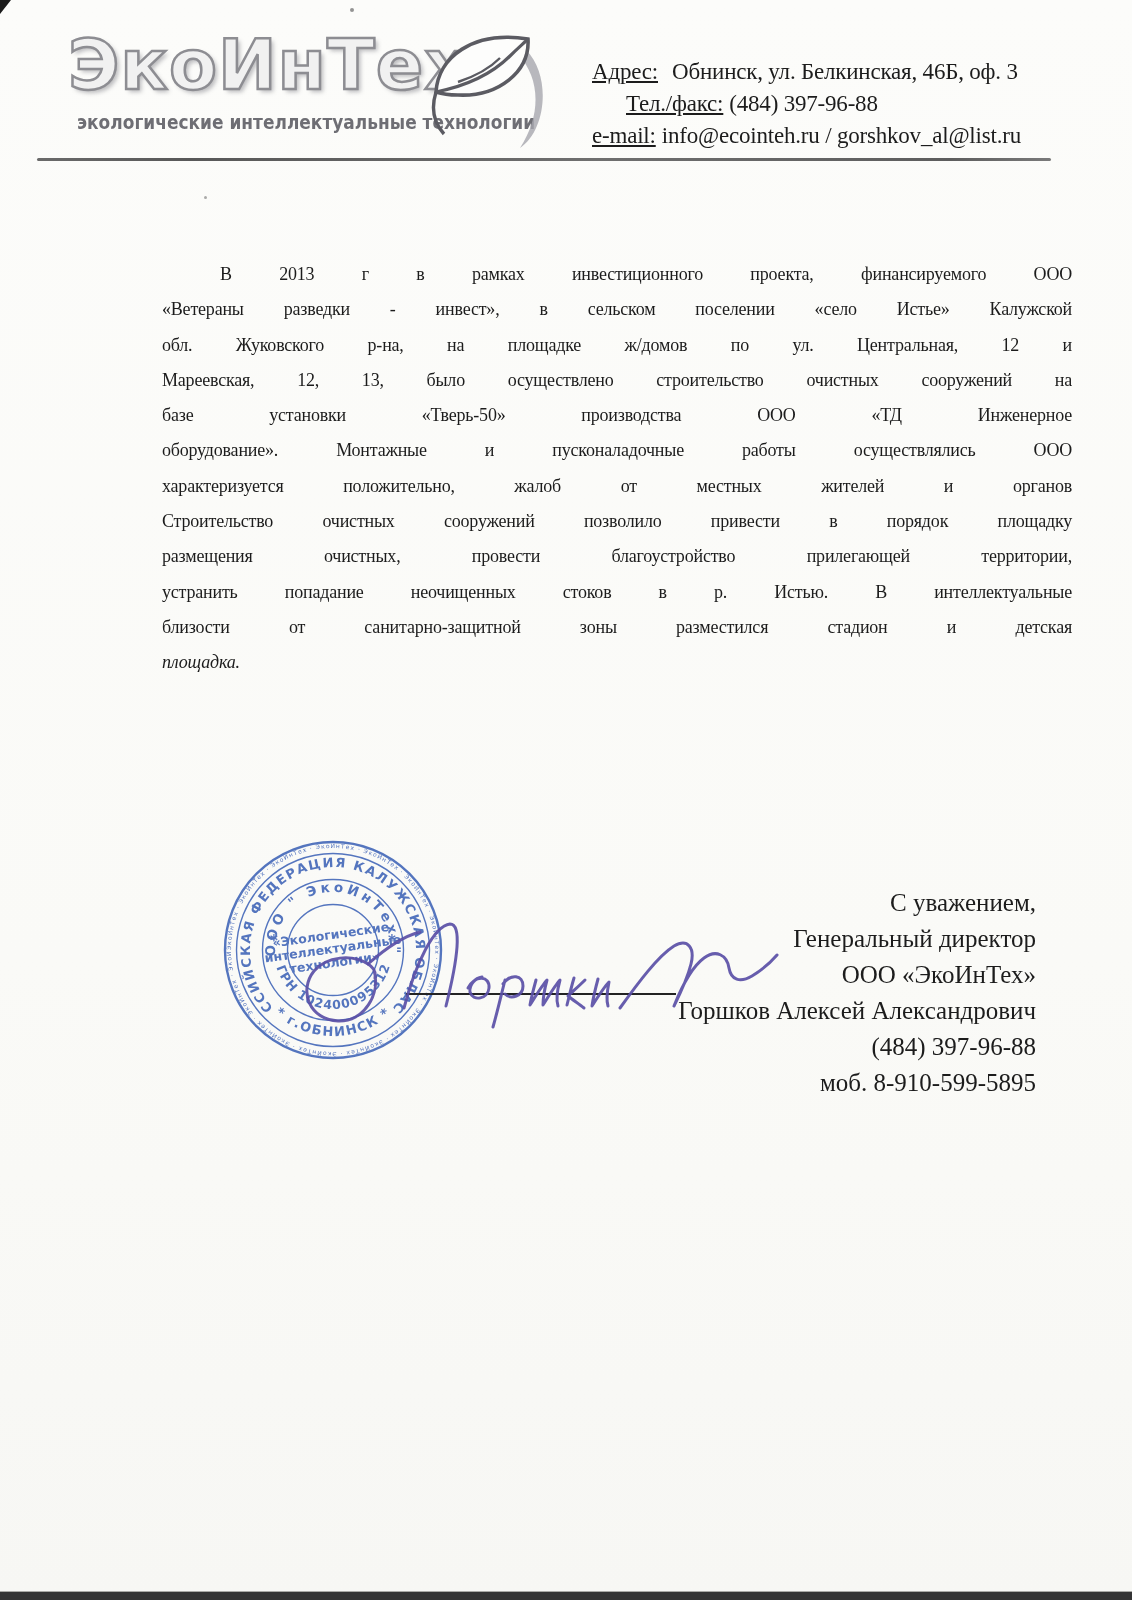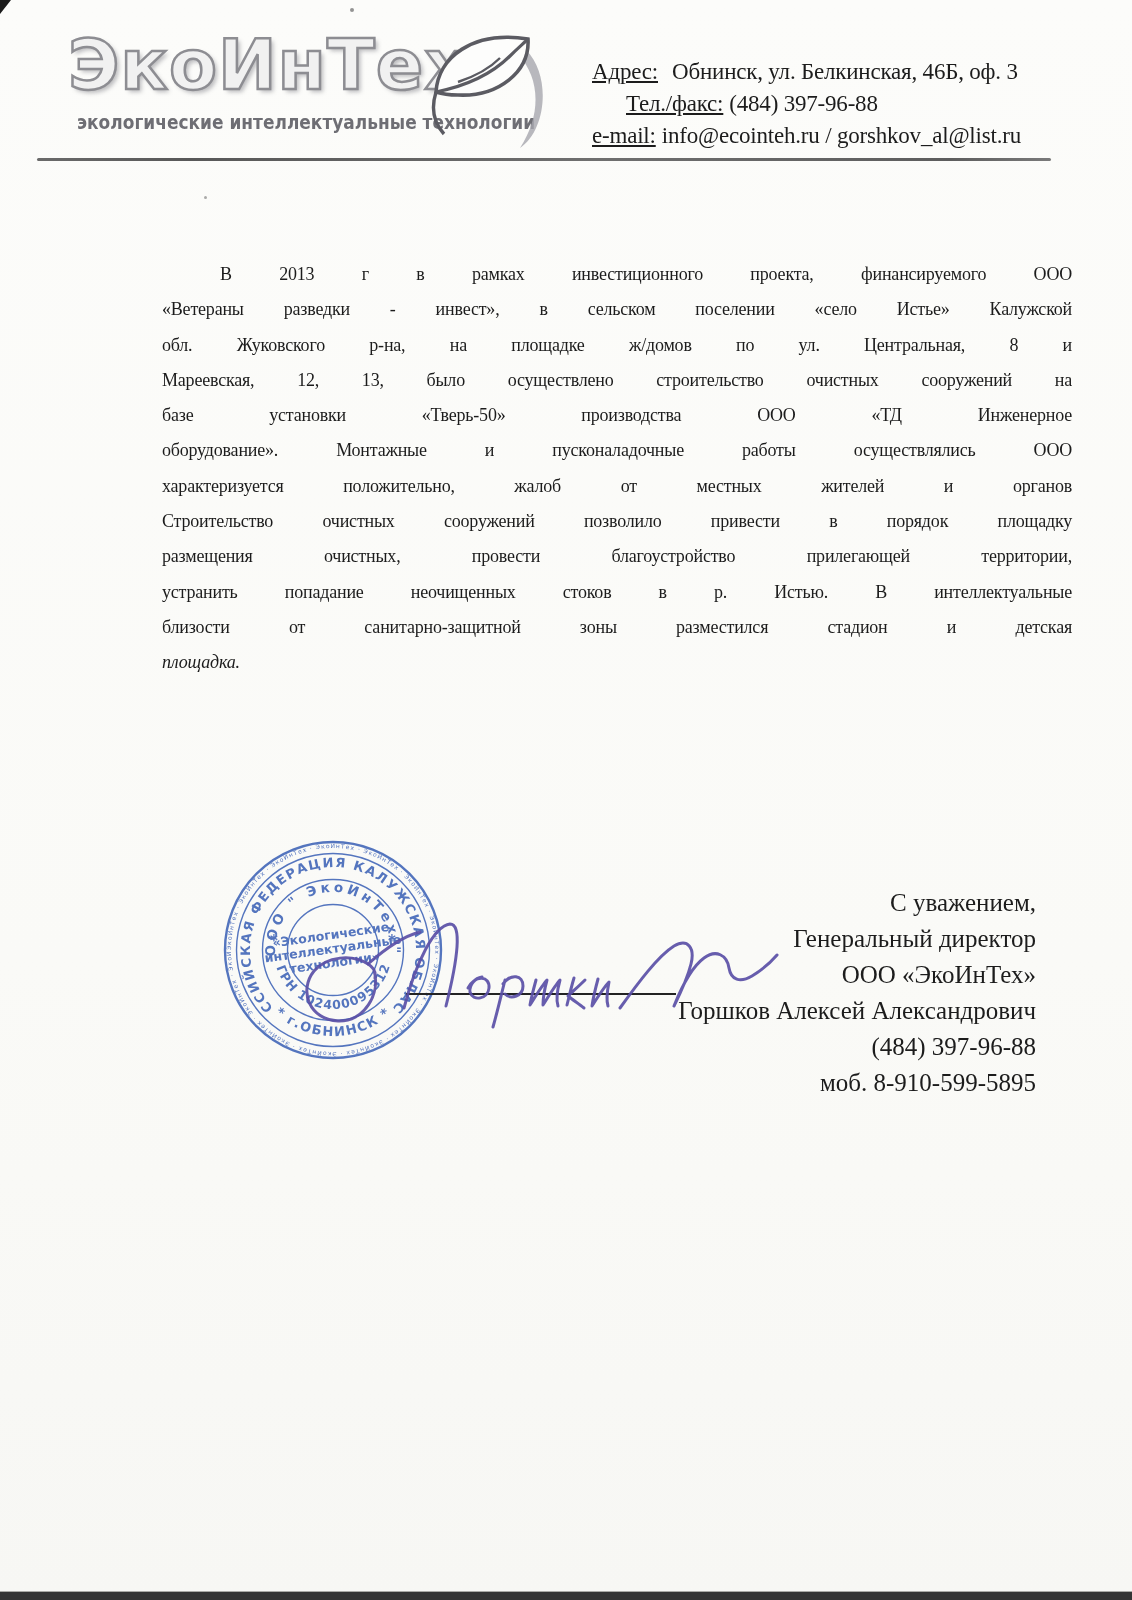--- a/index.html
+++ b/index.html
@@ -110,21 +110,21 @@
   </div>
 
   <div class="head-rule"></div>
 
   <div class="body-text">
 
       <div class="body-line item-first">В 2013 г в рамках инвестиционного проекта, финансируемого ООО</div>
 
       <div class="body-line">«Ветераны разведки - инвест», в сельском поселении «село Истье» Калужской</div>
 
-      <div class="body-line">обл. Жуковского р-на,  на площадке ж/домов по  ул. Центральная, 8 и</div>
+      <div class="body-line">обл. Жуковского р-на,  на площадке ж/домов по  ул. Центральная, 12 и</div>
 
       <div class="body-line">Мареевская, 12, 13, было осуществлено строительство очистных сооружений на</div>
 
       <div class="body-line">базе установки «Тверь-50» производства ООО «ТД Инженерное</div>
 
       <div class="body-line">оборудование». Монтажные и пусконаладочные работы осуществлялись ООО</div>
 
 
       <div class="body-line">характеризуется положительно, жалоб от местных жителей и органов</div>
 

